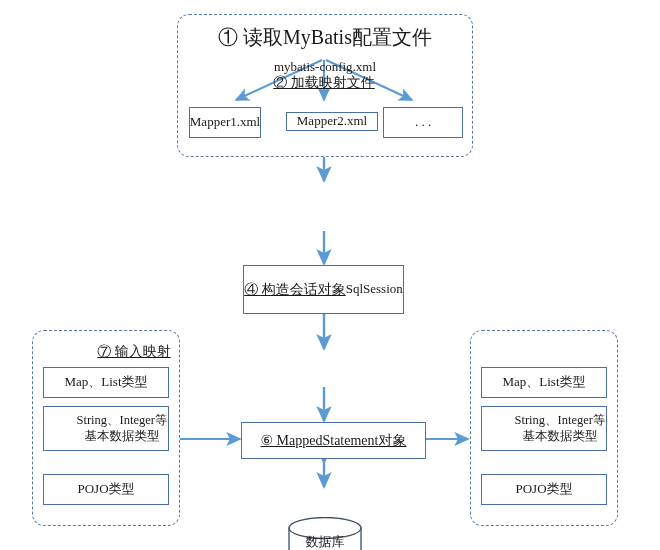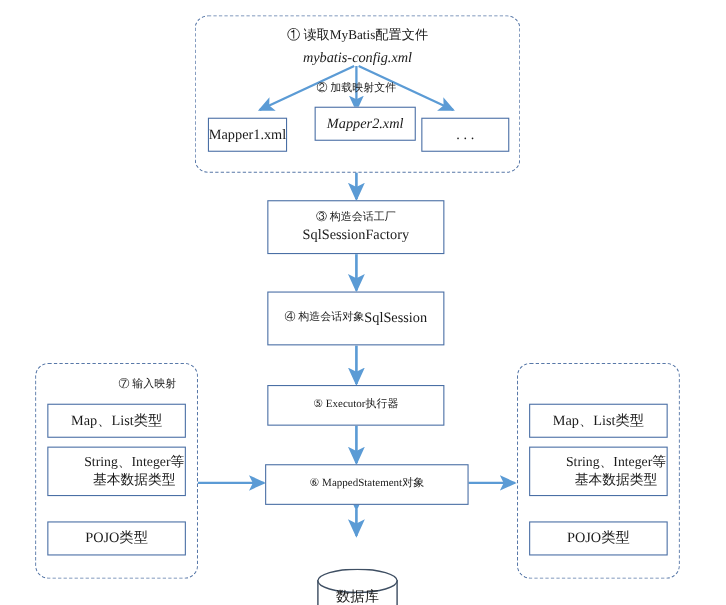--- a/index.html
+++ b/index.html
@@ -45,22 +45,22 @@
     justify-content: center;
     text-align: center;
     line-height: 1.25;
   }
   .lbl {
     position: absolute;
     text-align: center;
     line-height: 1.3;
     white-space: nowrap;
   }
-  .t15 { font-size: 12px; }
-  .t14 { font-size: 10px; }
+  .t15 { font-size: 20px; }
+  .t14 { font-size: 14px; text-decoration: underline; }
   .t13 { font-size: 13px; }
   .t12 { font-size: 12.5px; margin-left: 32px; }
   .cyl {
     position: absolute;
     margin-top: 30px;
   }
   .cyl-label {
     position: absolute;
     width: 100%;
     text-align: center;
@@ -102,39 +102,34 @@
     <path d="M180,439 L240,439" stroke="#5b9bd5" stroke-width="2.2" fill="none" marker-end="url(#ah)"></path>
 
     <path d="M406,439 L468,439" stroke="#5b9bd5" stroke-width="2.2" fill="none" marker-end="url(#ah)"></path>
 
     <path d="M324,463 L324,487" stroke="#5b9bd5" stroke-width="2.4" fill="none" marker-end="url(#ah)" marker-start="url(#ah2)"></path>
   </svg>
 
   <div class="panel" style="left:177px; top:14px; width:296px; height:143px;"></div>
 
   <div class="lbl t15" style="left:177px; top:24px; width:296px;">① 读取MyBatis配置文件</div>
-  <div class="lbl t13" style="left:177px; top:44px; width:296px;font-style:italic;">mybatis-config.xml</div>
+  <div class="lbl t13" style="left:177px; top:59px; width:296px;">mybatis-config.xml</div>
 
   <div class="lbl t14" style="left:243px; top:74px; width:162px;">② 加载映射文件</div>
 
   <div class="box t13" style="left:189px; top:107px; width:72px; height:31px;">Mapper1.xml</div>
-  <div class="box t13" style="left:286px; top:97px; width:92px; height:31px;font-style:italic;">Mapper2.xml</div>
+  <div class="box t13" style="left:286px; top:112px; width:92px; height:19px;">Mapper2.xml</div>
   <div class="box t13" style="left:383px; top:107px; width:80px; height:31px;">. . .</div>
 
-  <div class="box" style="left:243px; top:182px; width:161px; height:49px; flex-direction:column;">
-    <span class="t14">③ 构造会话工厂</span>
-    <span class="t13">SqlSessionFactory</span>
-  </div>
 
   <div class="box" style="left:243px; top:265px; width:161px; height:49px; flex-direction:row;">
     <span class="t14">④ 构造会话对象</span>
     <span class="t13">SqlSession</span>
   </div>
 
-  <div class="box t14" style="left:243px; top:350px; width:161px; height:37px;">⑤ Executor执行器</div>
 
   <div class="box t14" style="left:241px; top:422px; width:185px; height:37px;">⑥ MappedStatement对象</div>
 
   <div class="cyl" style="left:287px; top:487px; width:76px; height:50px;">
     <svg width="76" height="50" viewBox="0 0 76 50">
       <path d="M2,11 L2,39 A36,11 0 0 0 74,39 L74,11 Z" fill="#ffffff" stroke="#3f4f63" stroke-width="1.3"></path>
       <ellipse cx="38" cy="11" rx="36" ry="10.5" fill="#ffffff" stroke="#3f4f63" stroke-width="1.3"></ellipse>
     </svg>
     <div class="cyl-label">数据库</div>
   </div>

